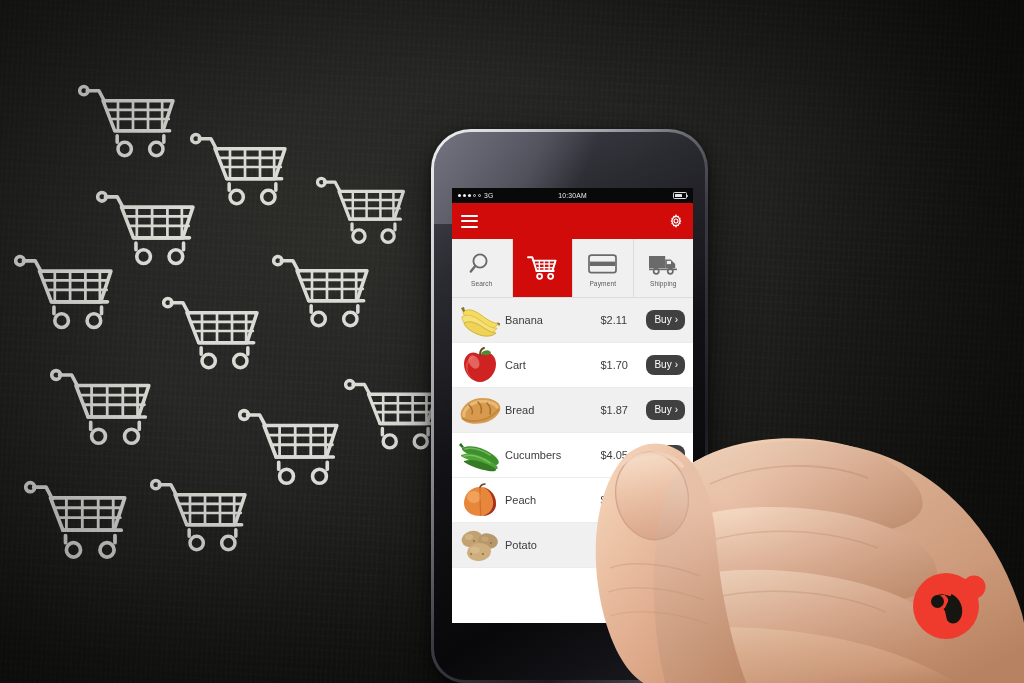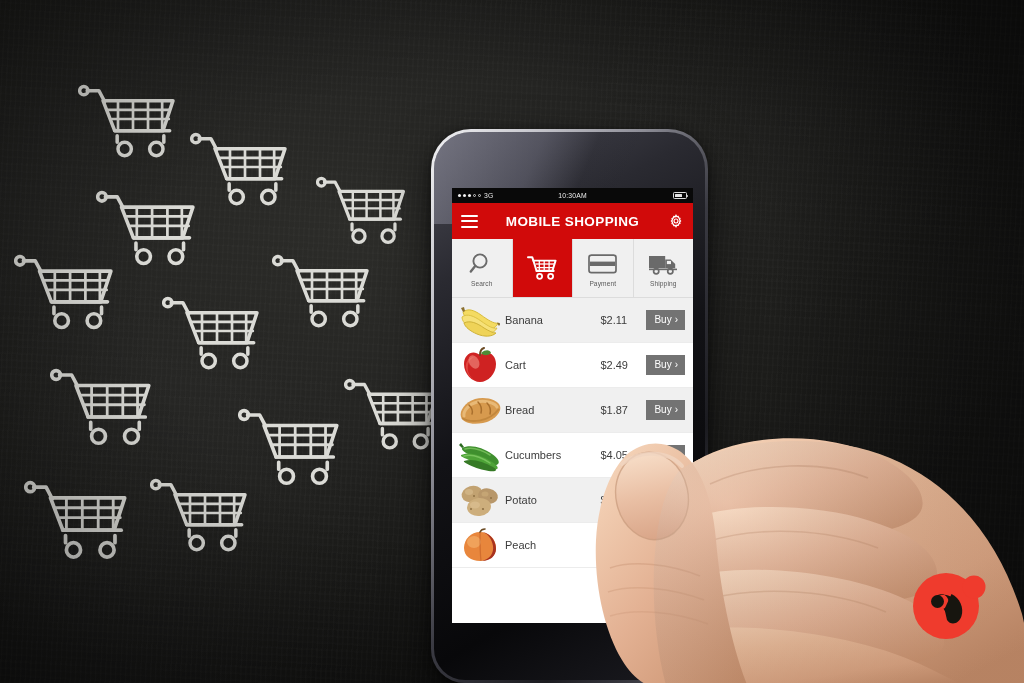--- a/index.html
+++ b/index.html
@@ -127,22 +127,22 @@
     height:45px;display:flex;align-items:center;
     padding:0 8px 0 6px;box-sizing:border-box;
     border-bottom:1px solid #ececec;
   }
   .row.alt{background:#f0f0f0;}
   .thumb{width:44px;height:40px;flex:0 0 44px;display:flex;align-items:center;justify-content:center;}
   .thumb svg{display:block;}
   .pname{flex:1 1 auto;font-size:11px;color:#3c3c3c;padding-left:3px;white-space:nowrap;}
   .pprice{flex:0 0 auto;font-size:11px;color:#3c3c3c;width:40px;text-align:left;}
   .buy{
-    flex:0 0 auto;background:#737373;color:#fff;border:none;
-    border-radius:0;font-size:10px;padding:4px 7px 4.5px 8px;
+    flex:0 0 auto;background:#404040;color:#fff;border:none;
+    border-radius:8px;font-size:10px;padding:4px 7px 4.5px 8px;
     display:flex;align-items:center;gap:3px;cursor:pointer;
     font-family:"Liberation Sans", sans-serif;margin-left:6px;
   }
   .buy .chev{font-size:10px;line-height:1;}
 
   
   .hand{position:absolute;left:560px;top:392px;width:470px;height:300px;pointer-events:none;}
   .hand svg{display:block;width:100%;height:100%;}
 
   
@@ -390,21 +390,20 @@
               </span>
           </div>
         </div>
 
         <div class="appbar">
           <div class="hamburger">
             <span></span>
               <span></span>
               <span></span>
           </div>
-          <div class="apptitle">MOBILE SHOPPING</div>
           <div class="gear">
             <svg viewBox="0 0 24 24" aria-hidden="true">
               <path fill="#ffffff" d="M12 8.2a3.8 3.8 0 1 0 0 7.6 3.8 3.8 0 0 0 0-7.6zm0 5.9a2.1 2.1 0 1 1 0-4.2 2.1 2.1 0 0 1 0 4.2z"></path>
               <path fill="#ffffff" d="M20.3 13.4l-1.6-.5a6.9 6.9 0 0 0-.5-1.2l.8-1.5-1.6-1.6-1.5.8a6.9 6.9 0 0 0-1.2-.5l-.5-1.6h-2.3l-.5 1.6c-.4.1-.8.3-1.2.5l-1.5-.8-1.6 1.6.8 1.5c-.2.4-.4.8-.5 1.2l-1.6.5v2.3l1.6.5c.1.4.3.8.5 1.2l-.8 1.5 1.6 1.6 1.5-.8c.4.2.8.4 1.2.5l.5 1.6h2.3l.5-1.6c.4-.1.8-.3 1.2-.5l1.5.8 1.6-1.6-.8-1.5c.2-.4.4-.8.5-1.2l1.6-.5v-2.3z" transform="translate(0,-2.6)" opacity="0"></path>
               <path fill="none" stroke="#ffffff" stroke-width="1.9" d="M12 3.6l1.1 1.9 2.2-.3.6 2.1 2 .9-.6 2.1 1.5 1.6-1.5 1.6.6 2.1-2 .9-.6 2.1-2.2-.3L12 20.4l-1.1-1.9-2.2.3-.6-2.1-2-.9.6-2.1L5.2 12l1.5-1.6-.6-2.1 2-.9.6-2.1 2.2.3z"></path>
             </svg>
           </div>
         </div>
 
         <div class="tabs" id="tabbar">
@@ -481,21 +480,21 @@
               <div class="thumb">
                 <svg width="38" height="36" viewBox="0 0 38 36">
       <path d="M19 8 C 12 2, 3 7, 3 17 C 3 27, 11 35, 19 35 C 27 35, 35 27, 35 17 C 35 7, 26 2, 19 8 Z" fill="#cf2222"></path>
       <path d="M13 10 C 8 12, 6 18, 7 24 C 8 29, 12 33, 16 34 C 11 33, 6 28, 5 21 C 4 15, 8 10, 13 10 Z" fill="#e8584d" opacity=".7"></path>
       <ellipse cx="13" cy="15" rx="5" ry="7" transform="rotate(-28 13 15)" fill="#f49b8e" opacity=".55"></ellipse>
       <path d="M19 8 C 19 4, 20 2, 23 1" fill="none" stroke="#6b4a23" stroke-width="2" stroke-linecap="round"></path>
       <path d="M20 6 C 25 2, 29 3, 30 6 C 27 9, 22 9, 20 6 Z" fill="#4e8a36"></path>
     </svg>
               </div>
               <div class="pname">Cart</div>
-              <div class="pprice">$2.49</div>
+              <div class="pprice">$1.70</div>
               <button class="buy">
                 <span>Buy</span>
                 <span class="chev">›</span>
               </button>
             </div>
             <div class="row alt">
               <div class="thumb">
                 <svg width="44" height="30" viewBox="0 0 44 30">
       <path d="M3 22 C 1 16, 7 7, 17 4 C 28 1, 40 5, 42 11 C 44 17, 36 26, 25 28 C 14 30, 5 28, 3 22 Z" fill="#d79a4e"></path>
       <path d="M6 21 C 5 16, 11 9, 19 7 C 27 5, 37 8, 39 12" fill="none" stroke="#e8b977" stroke-width="3" stroke-linecap="round"></path>
@@ -518,20 +517,37 @@
       <path d="M4 10 C 12 6, 24 9, 34 16 C 40 20, 42 24, 40 26 C 37 29, 28 26, 19 21 C 10 16, 3 13, 4 10 Z" fill="#3f8f2e"></path>
       <path d="M3 17 C 11 13, 24 17, 34 24 C 39 27, 41 30, 39 31 C 35 33, 26 30, 17 25 C 8 20, 2 19, 3 17 Z" fill="#4ea337"></path>
       <path d="M6 23 C 14 20, 26 24, 35 29 C 38 31, 39 32, 37 33 C 33 34, 24 32, 16 29 C 9 26, 5 24, 6 23 Z" fill="#367a26"></path>
       <path d="M7 11 C 14 9, 24 12, 32 17" fill="none" stroke="#7ec462" stroke-width="1.6" stroke-linecap="round" opacity=".8"></path>
       <path d="M6 18 C 13 16, 23 19, 32 25" fill="none" stroke="#86cc69" stroke-width="1.5" stroke-linecap="round" opacity=".75"></path>
       <path d="M4 10 L 1 7 L 3 5 L 6 9 Z" fill="#2c6a20"></path>
     </svg>
               </div>
               <div class="pname">Cucumbers</div>
               <div class="pprice">$4.05</div>
+              <button class="buy">
+                <span>Buy</span>
+                <span class="chev">›</span>
+              </button>
+            </div>
+            <div class="row">
+              <div class="thumb">
+                <svg width="38" height="36" viewBox="0 0 38 36">
+      <path d="M19 5 C 10 5, 3 12, 3 21 C 3 29, 10 34, 19 34 C 28 34, 35 29, 35 21 C 35 12, 28 5, 19 5 Z" fill="#e8863c"></path>
+      <path d="M22 5 C 30 7, 35 14, 35 22 C 35 29, 29 34, 21 34 C 29 32, 33 26, 32 19 C 31 12, 27 7, 22 5 Z" fill="#a8321f"></path>
+      <ellipse cx="13" cy="15" rx="7" ry="6" fill="#f3ab65" opacity=".75"></ellipse>
+      <path d="M19 5 C 19 12, 19 26, 20 34" fill="none" stroke="#b9541f" stroke-width="1.2" opacity=".5"></path>
+      <path d="M19 5 C 20 3, 22 2, 24 2" fill="none" stroke="#6b4a23" stroke-width="1.6" stroke-linecap="round"></path>
+    </svg>
+              </div>
+              <div class="pname">Peach</div>
+              <div class="pprice">$6.35</div>
               <button class="buy">
                 <span>Buy</span>
                 <span class="chev">›</span>
               </button>
             </div>
             <div class="row alt">
               <div class="thumb">
                 <svg width="42" height="34" viewBox="0 0 42 34">
       <ellipse cx="13" cy="11" rx="10.5" ry="8" transform="rotate(-16 13 11)" fill="#c2a271"></ellipse>
       <ellipse cx="29" cy="13" rx="10" ry="7.5" transform="rotate(12 29 13)" fill="#b8976a"></ellipse>
@@ -540,37 +556,20 @@
       <ellipse cx="26" cy="11" rx="3.5" ry="2.6" fill="#cbab79" opacity=".7"></ellipse>
       <ellipse cx="16" cy="22" rx="5" ry="3.4" fill="#dcbf92" opacity=".7"></ellipse>
       <circle cx="15" cy="13" r="1" fill="#8e7044"></circle>
       <circle cx="32" cy="15" r="1" fill="#8e7044"></circle>
       <circle cx="24" cy="26" r="1.1" fill="#8e7044"></circle>
       <circle cx="12" cy="26" r="1" fill="#8e7044"></circle>
     </svg>
               </div>
               <div class="pname">Potato</div>
               <div class="pprice">$3.85</div>
-              <button class="buy">
-                <span>Buy</span>
-                <span class="chev">›</span>
-              </button>
-            </div>
-            <div class="row">
-              <div class="thumb">
-                <svg width="38" height="36" viewBox="0 0 38 36">
-      <path d="M19 5 C 10 5, 3 12, 3 21 C 3 29, 10 34, 19 34 C 28 34, 35 29, 35 21 C 35 12, 28 5, 19 5 Z" fill="#e8863c"></path>
-      <path d="M22 5 C 30 7, 35 14, 35 22 C 35 29, 29 34, 21 34 C 29 32, 33 26, 32 19 C 31 12, 27 7, 22 5 Z" fill="#a8321f"></path>
-      <ellipse cx="13" cy="15" rx="7" ry="6" fill="#f3ab65" opacity=".75"></ellipse>
-      <path d="M19 5 C 19 12, 19 26, 20 34" fill="none" stroke="#b9541f" stroke-width="1.2" opacity=".5"></path>
-      <path d="M19 5 C 20 3, 22 2, 24 2" fill="none" stroke="#6b4a23" stroke-width="1.6" stroke-linecap="round"></path>
-    </svg>
-              </div>
-              <div class="pname">Peach</div>
-              <div class="pprice">$6.35</div>
               <button class="buy">
                 <span>Buy</span>
                 <span class="chev">›</span>
               </button>
             </div>
           </div>
 
       </div>
     </div>
   </div>

